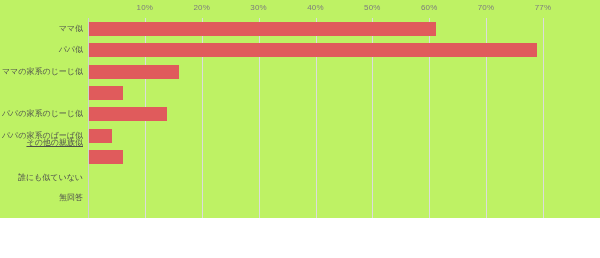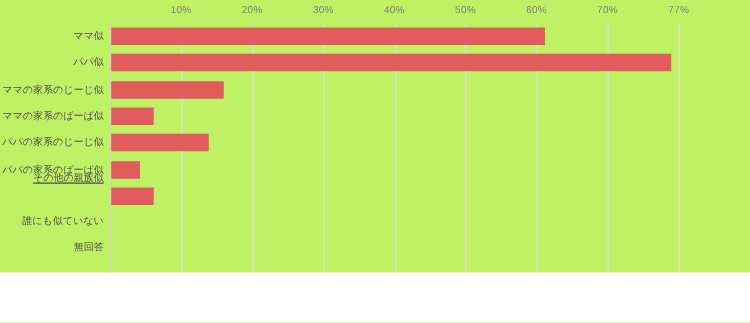--- a/index.html
+++ b/index.html
@@ -107,21 +107,20 @@
       <div class="gridline" style="left: 398.125px; background: rgb(220, 220, 220);"></div>
       <div class="gridline" style="left: 455px; background: rgb(220, 220, 220);"></div>
     </div>
 
   <div class="axis-line-y"></div>
 
   <div class="label-col" id="cat-labels">
       <div class="cat-label" style="top: 6px; color: rgb(77, 77, 77);">ママ似</div>
       <div class="cat-label" style="top: 27.3px; color: rgb(77, 77, 77);">パパ似</div>
       <div class="cat-label" style="top: 48.6px; color: rgb(77, 77, 77);">ママの家系のじーじ似</div>
-      <div class="cat-label" style="top: 69.9px; color: rgb(77, 77, 77);">ママの家系のばーば似</div>
       <div class="cat-label" style="top: 91.2px; color: rgb(77, 77, 77);">パパの家系のじーじ似</div>
       <div class="cat-label" style="top: 112.5px; color: rgb(77, 77, 77);">パパの家系のばーば似</div>
       <div class="cat-label" style="top: 120px; color: rgb(77, 77, 77); text-decoration: underline;">その他の親族似</div>
       <div class="cat-label" style="top: 155.1px; color: rgb(77, 77, 77); font-family: Liberation Mono, monospace;">誰にも似ていない</div>
       <div class="cat-label" style="top: 175px; color: rgb(77, 77, 77);">無回答</div>
     </div>
 
   <div class="plot-area" id="bars">
       <div class="bar" title="ママ似 61%" style="left: 1px; top: 4px; width: 346.938px; height: 14px; background: rgb(224, 91, 92);"></div>
       <div class="bar" title="パパ似 78.7%" style="left: 1px; top: 25.3px; width: 447.606px; height: 14px; background: rgb(224, 91, 92);"></div>

